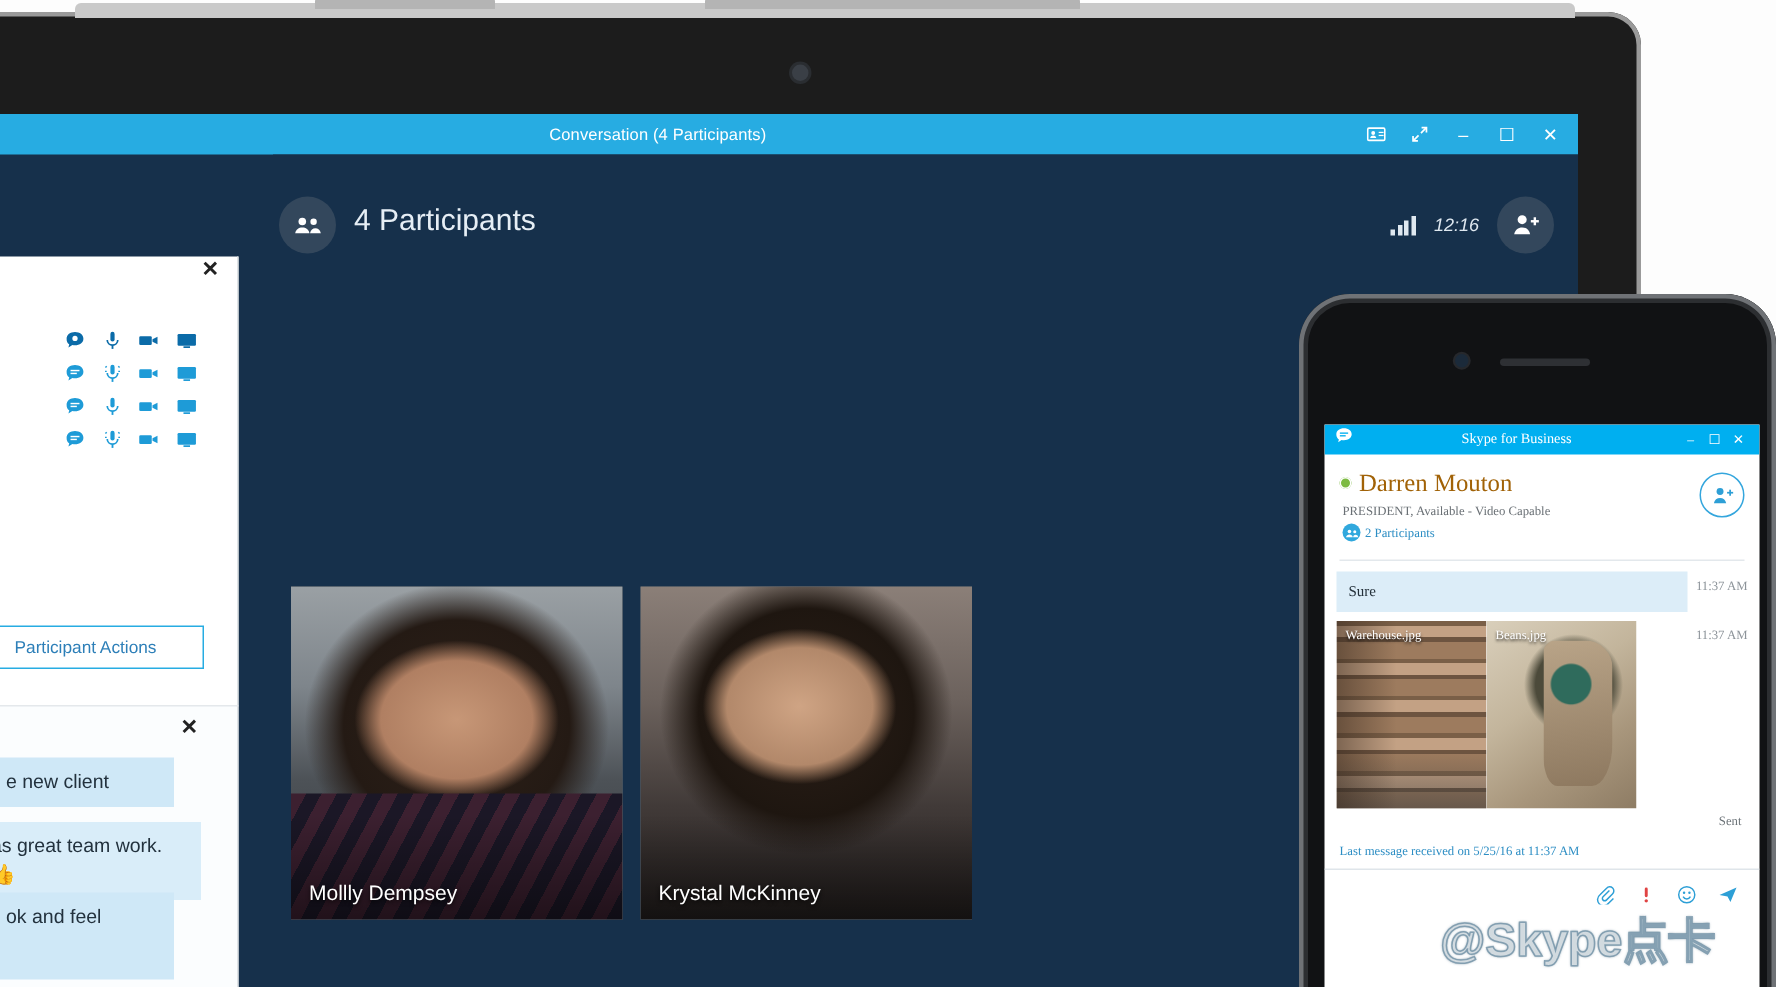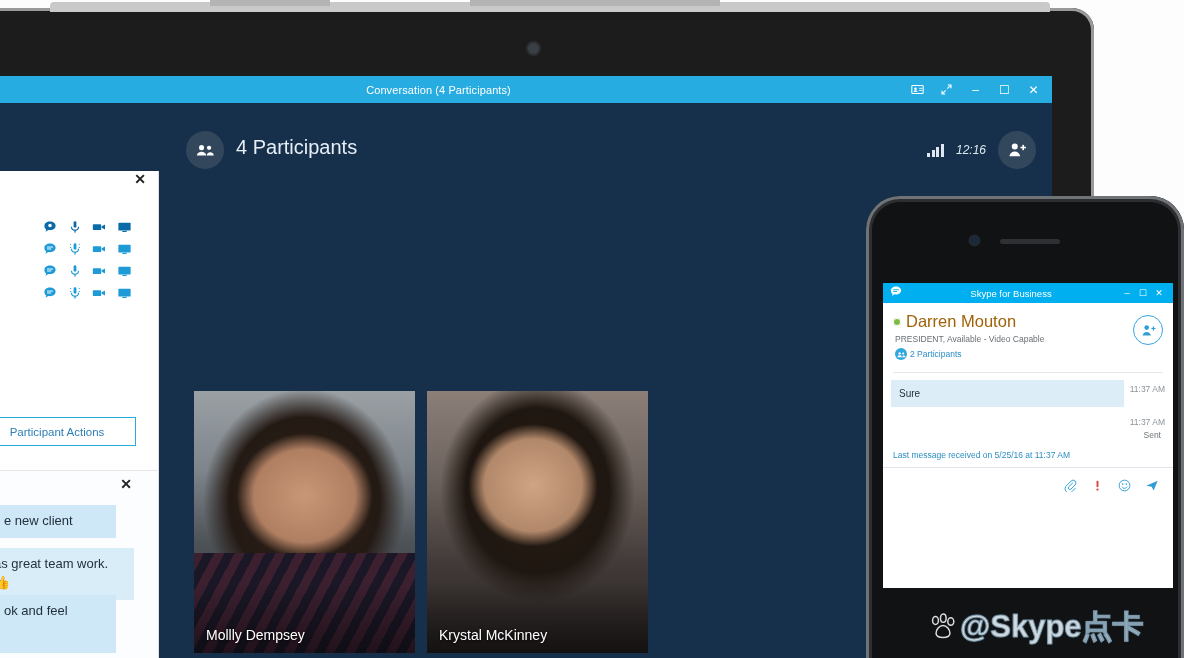--- a/index.html
+++ b/index.html
@@ -42,21 +42,21 @@
   .bars{display:flex;align-items:flex-end;gap:1.5px;height:13px;}
   .bars i{display:block;width:3px;background:#dfe8f0;}
   .bars i:nth-child(1){height:4px}.bars i:nth-child(2){height:7px}
   .bars i:nth-child(3){height:10px}.bars i:nth-child(4){height:13px}
   .timer{color:#dfe8f0;font-size:12px;font-style:italic;}
   .addbtn{width:38px;height:38px;border-radius:50%;background:#33475c;
           display:flex;align-items:center;justify-content:center;}
 
   
   .tiles{position:absolute;left:12px;top:288px;width:856px;height:222px;display:flex;gap:12px;}
-  .tile{position:relative;width:221px;height:262px;overflow:hidden;background:#737373;}
+  .tile{position:relative;width:221px;height:222px;overflow:hidden;background:#737373;}
   .tile .nm{position:absolute;left:12px;bottom:10px;color:#fff;font-size:14px;font-weight:300;
             text-shadow:0 1px 3px rgba(0,0,0,.85);z-index:3;}
   .tile .shade{position:absolute;left:0;right:0;bottom:0;height:70px;z-index:2;
             background:linear-gradient(to top,rgba(0,0,0,.45),rgba(0,0,0,0));}
   
   .ph{position:absolute;inset:0;}
   .p1{background:
       radial-gradient(ellipse 44% 34% at 50% 40%, #c79777 0%, #b07f62 52%, rgba(176,127,98,0) 70%),
       radial-gradient(ellipse 62% 58% at 50% 42%, #2e2119 0%, #241a14 55%, rgba(36,26,20,0) 74%),
       linear-gradient(to bottom,#9aa0a4 0%,#7e858b 30%,#4d5257 58%,#33373c 100%);}
@@ -93,22 +93,22 @@
   .bub.alt{background:#d9edf9;}
 
   
   .phone{position:absolute;left:866px;top:196px;width:318px;height:472px;
          background:#111214;border-radius:34px 34px 0 0;
          box-shadow:0 0 0 3px #6f7276 inset, 0 0 0 6px #2c2e31 inset;}
   .earpiece{position:absolute;left:134px;top:43px;width:60px;height:5px;border-radius:3px;
             background:#2e3034;}
   .frontcam{position:absolute;left:970px;top:236px;width:9px;height:9px;border-radius:50%;
             background:#1b2a3a;box-shadow:0 0 0 1.5px #26282c;z-index:6;}
-  .pscreen{position:absolute;left:883px;top:283px;width:290px;height:305px;background:#ffffff;
-           overflow:hidden;z-index:5;}
+  .pscreen{position:absolute;left:883px;top:283px;width:290px;height:375px;background:#ffffff;
+           overflow:hidden;z-index:5;font-family:Liberation Serif, serif;}
   .p-title{height:20px;background:#00aff0;display:flex;align-items:center;padding:0 6px;}
   .p-title .ttl{flex:1;text-align:center;color:#fff;font-size:9.5px;}
   .p-wb{width:16px;text-align:center;color:#fff;font-size:9px;}
   .p-hdr{padding:9px 10px 6px 10px;position:relative;}
   .dot{width:8px;height:8px;border-radius:50%;background:#7dbb42;display:inline-block;
        vertical-align:middle;margin-right:5px;box-shadow:0 0 0 1px #fff inset;}
   .p-name{font-size:16.5px;color:#a16207;font-weight:300;vertical-align:middle;}
   .p-status{font-size:8.5px;color:#6a7075;margin:3px 0 0 2px;}
   .p-parts{font-size:8.5px;color:#2d8ec4;margin:4px 0 0 2px;display:flex;align-items:center;gap:3px;}
   .pchip{width:12px;height:12px;border-radius:50%;background:#31a8dd;display:flex;
@@ -416,20 +416,30 @@
     </div>
     <div class="p-div"></div>
 
 
     <div class="msgrow">
       <div class="mbub full">Sure</div>
       <div class="mtime">11:37 AM</div>
     </div>
 
     <div class="imgrow">
+      <div class="imgpair">
+        <div class="imgwrap">
+          <div class="warehouse"></div>
+          <div class="imglbl">Warehouse.jpg</div>
+        </div>
+        <div class="imgwrap">
+          <div class="beans"></div>
+          <div class="imglbl">Beans.jpg</div>
+        </div>
+      </div>
       <div class="mtime">11:37 AM</div>
     </div>
 
     <div class="sent">Sent</div>
     <div class="lastmsg">Last message received on 5/25/16 at 11:37 AM</div>
     <div class="p-divb"></div>
 
     <div class="p-tools">
       <span><svg width="13" height="13" viewBox="0 0 16 16">
             <path d="M11 4.5L5.8 9.7a1.9 1.9 0 102.7 2.7l5-5a3.4 3.4 0 10-4.8-4.8L3.3 8a5 5 0 107 7l4-4" fill="none" stroke="#2d9fd6" stroke-width="1.2"></path>

